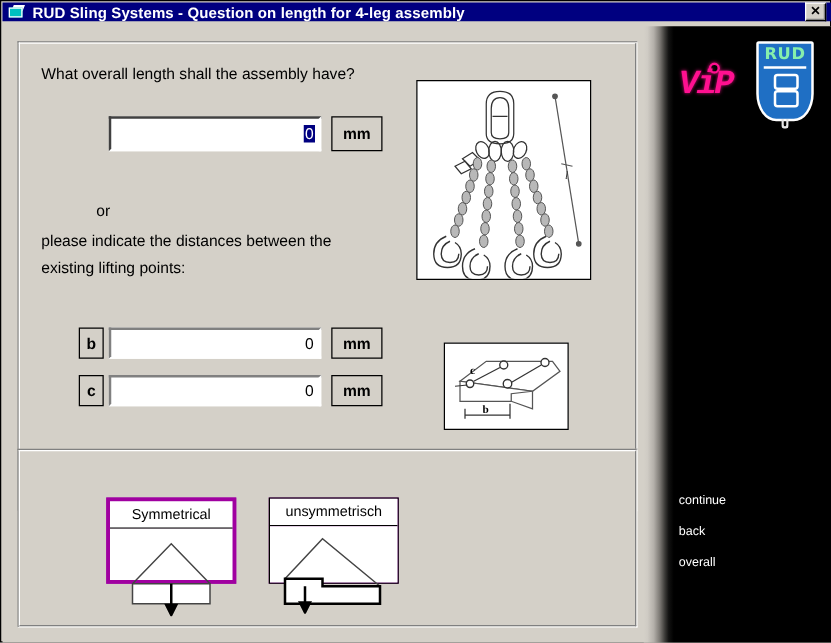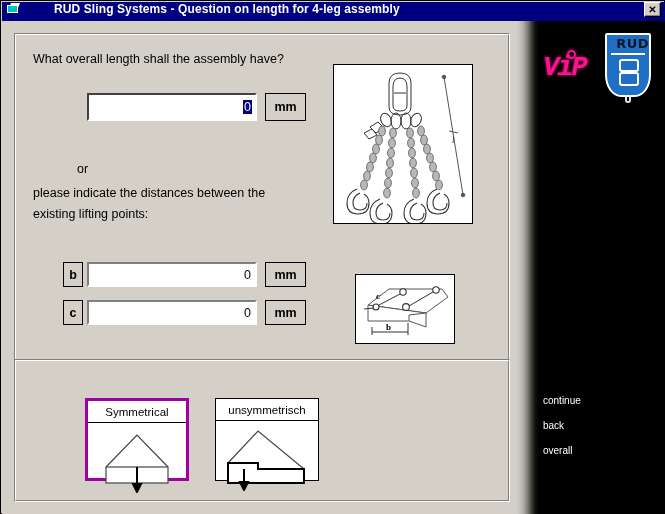--- a/index.html
+++ b/index.html
@@ -15,26 +15,25 @@
     position: relative;
     width: 665px; height: 514px;
     background: #d4d0c8;
     box-sizing: border-box;
     border: 1px solid #000;
   }
 
   
   #titlebar {
     position: absolute; left: 1px; top: 1px;
-    width: 663px; height: 32px;
+    width: 663px; height: 15px;
     background: #000080;
-    display: flex; align-items: flex-start;
+    display: flex; align-items: flex-end;
     padding: 0 2px;
     box-sizing: border-box;
-    gap: 28px;
   }
   #title-icon {
     width: 16px; height: 14px;
     margin-right: 4px; margin-left: 2px;
     position: relative; flex: 0 0 auto;
   }
   #title-icon .ic-body {
     position: absolute; left: 1px; top: 3px;
     width: 11px; height: 8px;
     background: #00c0c0;
@@ -122,22 +121,22 @@
   #rud-shield {
     position: absolute; left: 0; top: 0;
     width: 46px; height: 64px;
     background: #1f6fc4;
     border: 2px solid #ffffff;
     box-sizing: border-box;
     border-radius: 2px 2px 16px 16px / 2px 2px 22px 22px;
   }
   #rud-shield .rud-word {
     position: absolute; left: 0; right: 0; top: 2px;
-    text-align: right;
-    color: #0f172a;
+    text-align: center;
+    color: #86efac;
     font-family: "DejaVu Sans", sans-serif;
     font-size: 13px;
     font-weight: bold;
     letter-spacing: 0.5px;
     line-height: 1.1;
   }
   #rud-shield .rud-bar {
     position: absolute; left: 4px; right: 4px; top: 18px;
     height: 2px; background: #ffffff;
   }
@@ -259,21 +258,21 @@
     box-sizing: border-box;
     overflow: hidden;
   }
   #img-sling { left: 318px; top: 30px; width: 140px; height: 160px; }
   #img-load  { left: 340px; top: 240px; width: 100px; height: 70px; }
 
   
   .cog-option {
     position: absolute;
     top: 38px;
-    width: 104px; height: 83px;
+    width: 104px; height: 69px;
     background: #a21caf;
     border: 1px solid #000000;
     box-sizing: border-box;
   }
   .cog-option.selected {
     border: 3px solid #a000a0;
     padding: 0;
   }
   .cog-option .cog-label {
     position: absolute; left: 0; right: 0; top: 0;

